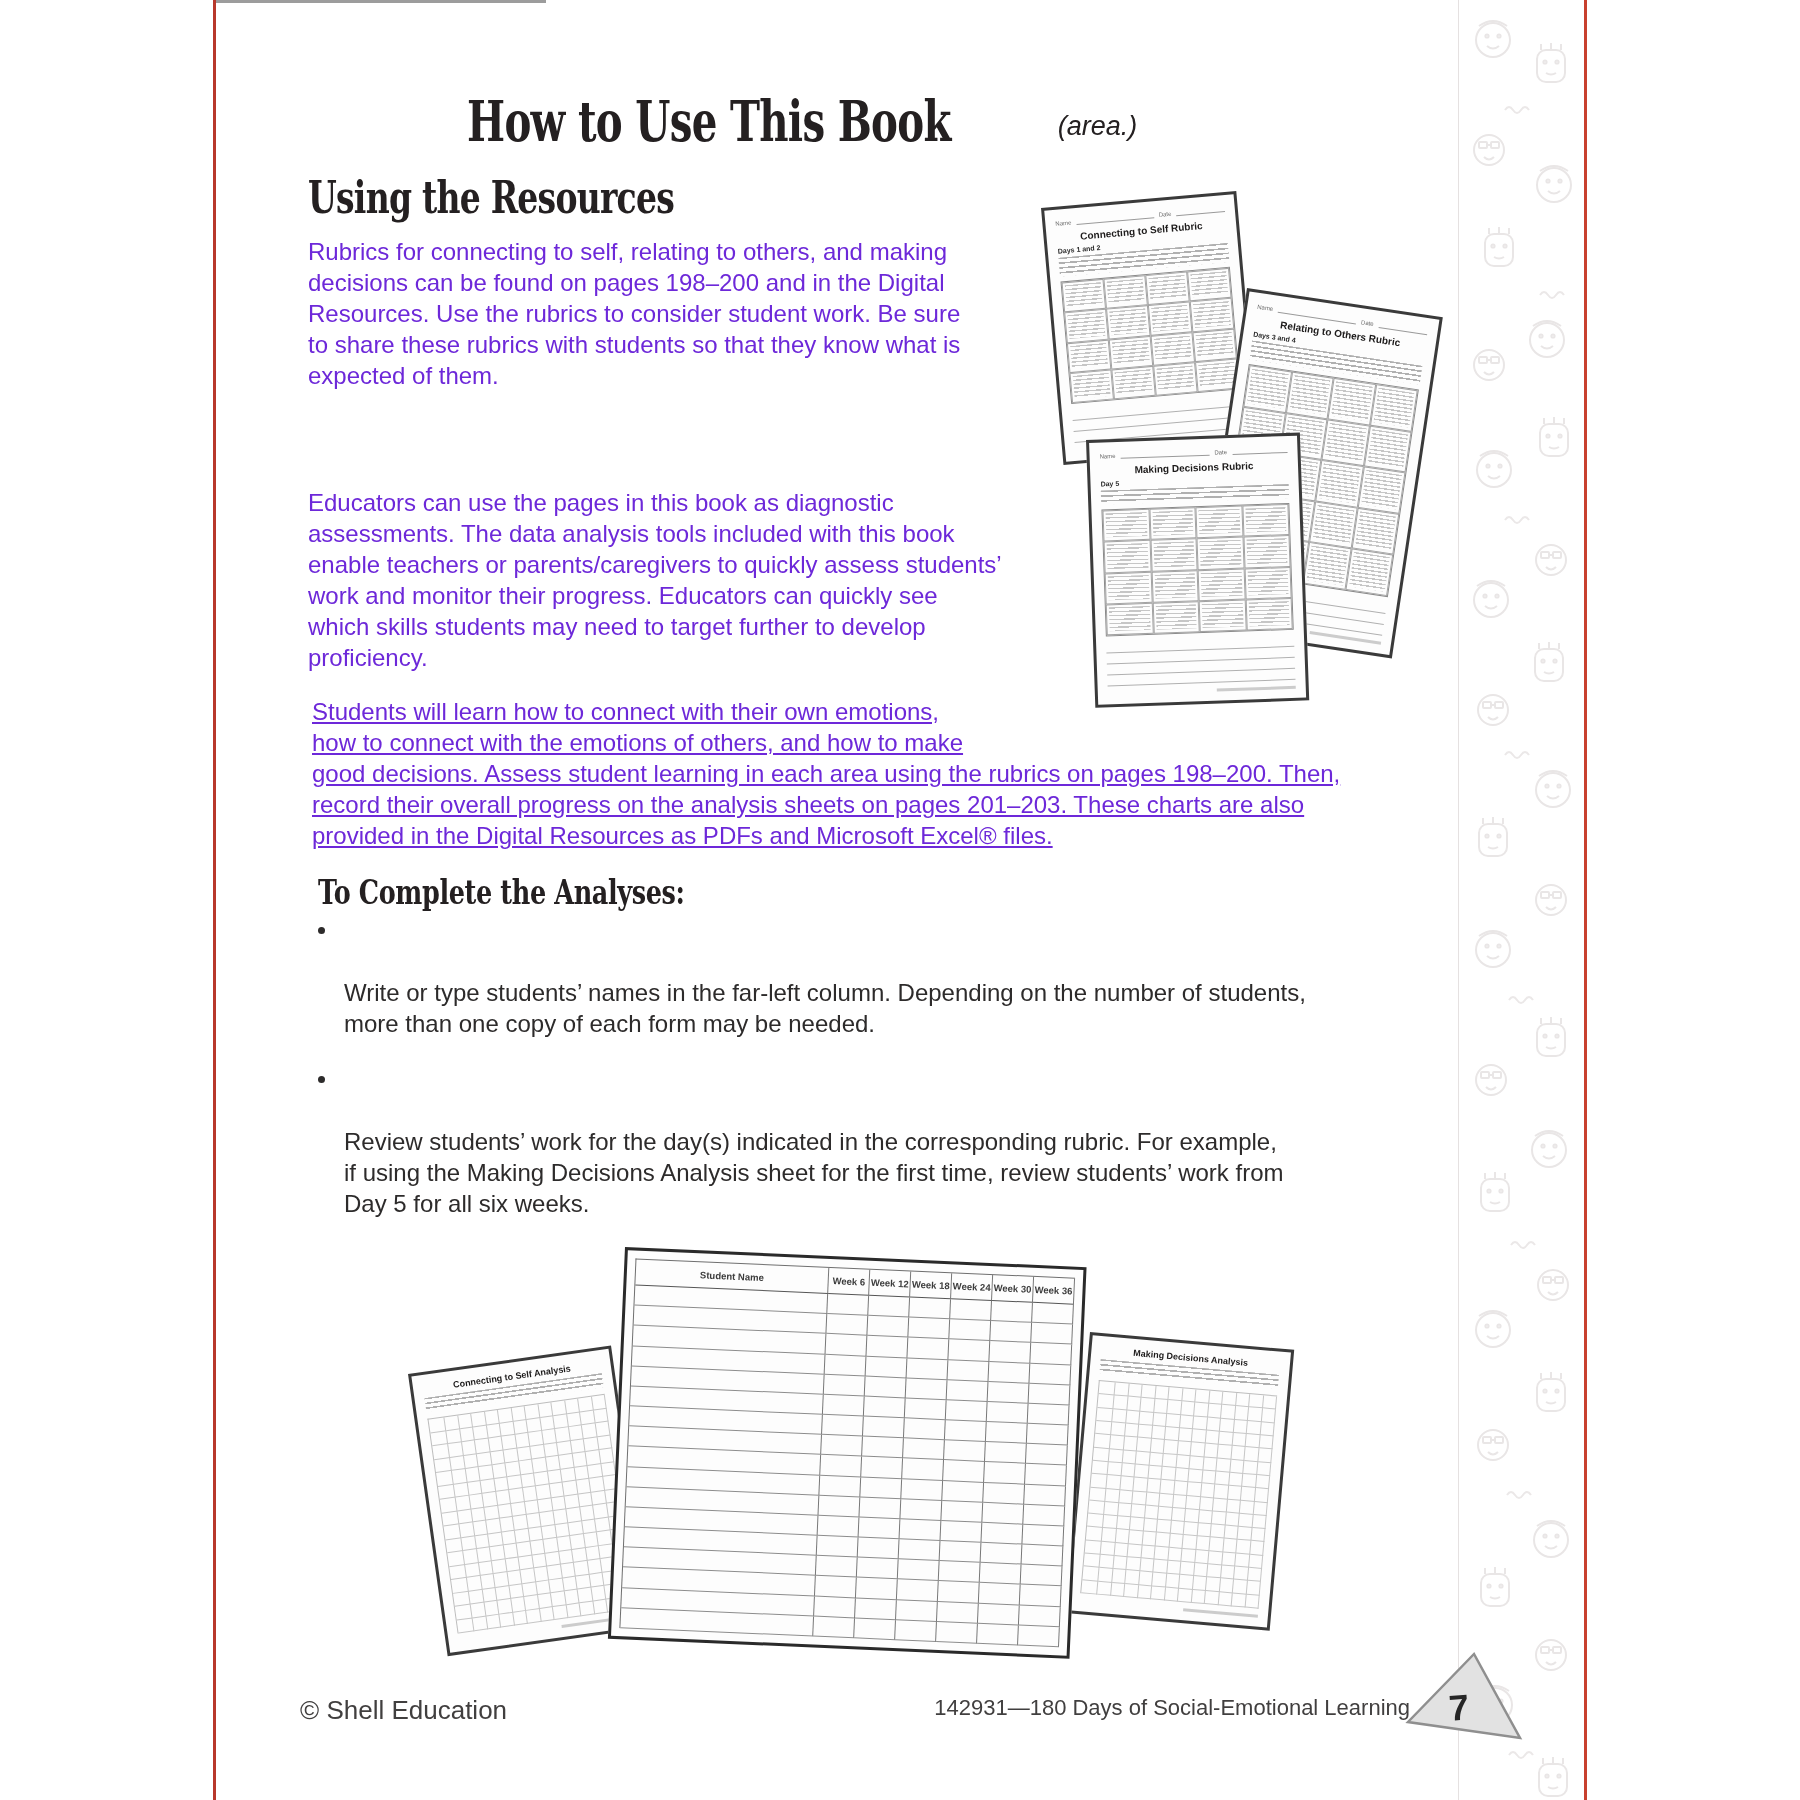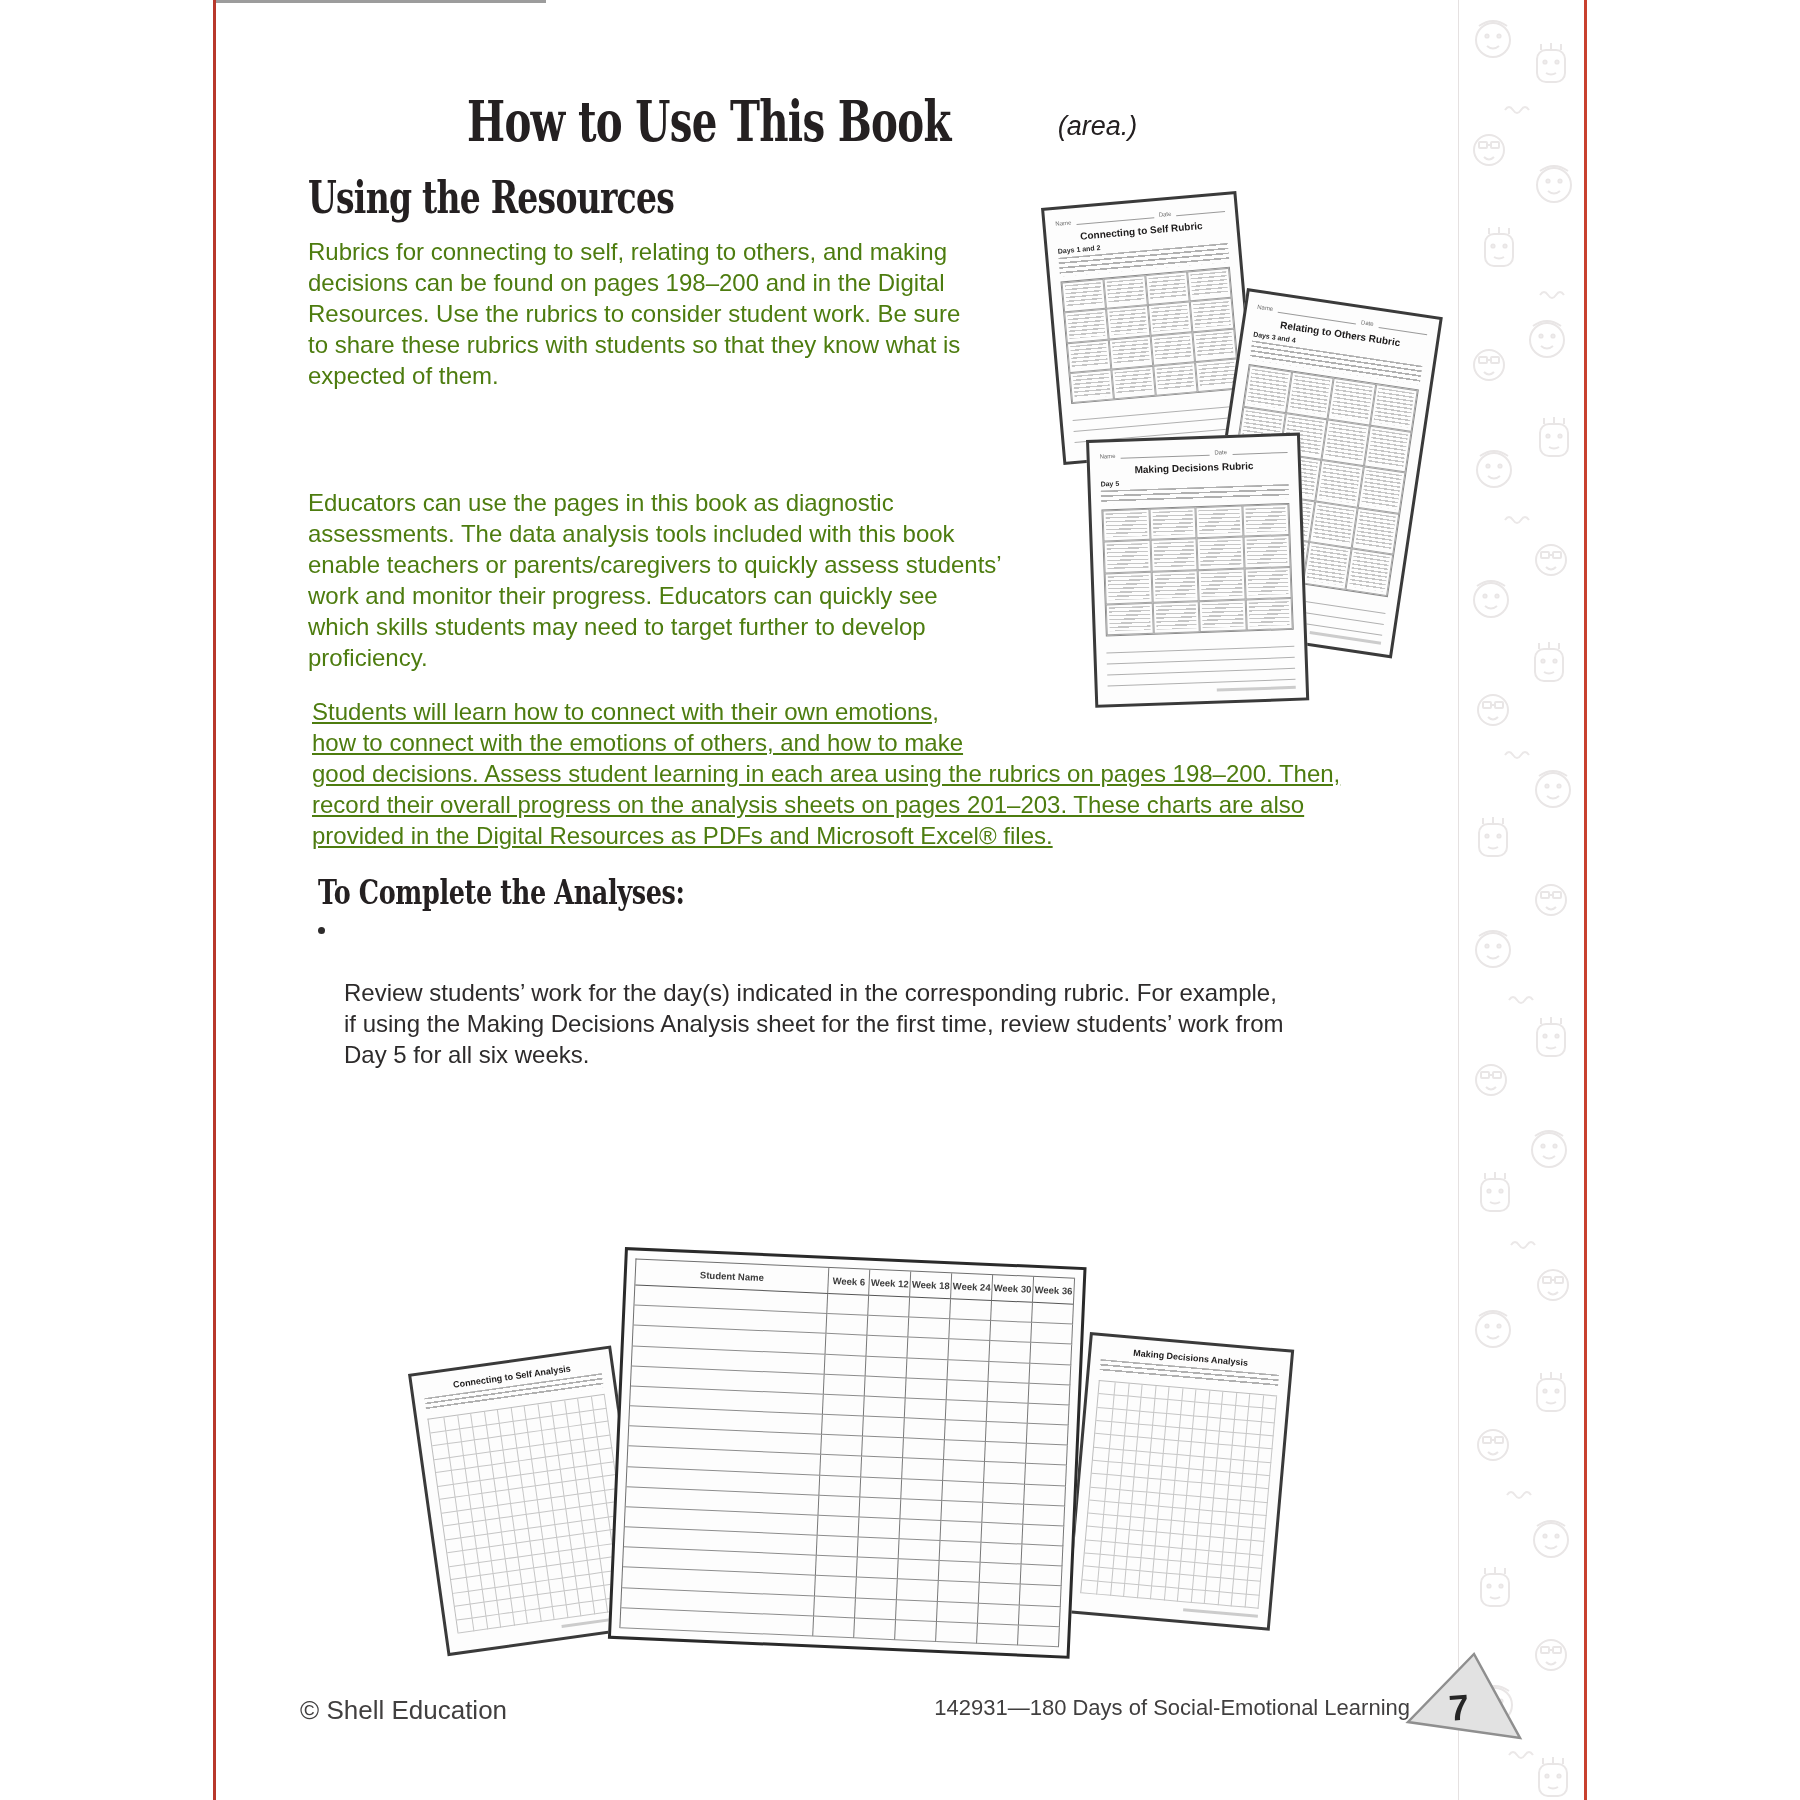--- a/index.html
+++ b/index.html
@@ -16,21 +16,21 @@
   
   .slab{font-family:"DejaVu Serif", serif;font-weight:bold;color:#242021;}
   h1.title{position:absolute;left:310px;top:88px;width:890px;margin:0;text-align:center;white-space:nowrap;}
   h1.title .t-main{display:inline-block;font-size:56px;letter-spacing:-1px;transform:scaleX(.72);transform-origin:center;}
   h1.title .t-cont{display:inline-block;font-family:"Liberation Sans",sans-serif;font-weight:normal;font-style:italic;font-size:27px;color:#242021;margin-left:2px;vertical-align:6px;}
   h2.sec{position:absolute;margin:0;font-size:44px;letter-spacing:-1px;}
   h2.sec > span{display:inline-block;transform:scaleX(.75);transform-origin:left center;white-space:nowrap;}
   h3.sec{position:absolute;margin:10px;font-size:34px;letter-spacing:-.5px;}
   h3.sec > span{display:inline-block;transform:scaleX(.75);transform-origin:left center;white-space:nowrap;}
   
-  .para{position:absolute;margin:0;font-size:24px;line-height:31px;white-space:pre-line;color:#4d7c0f;}
+  .para{position:absolute;margin:0;font-size:24px;line-height:31px;white-space:pre-line;color:#6d28d9;}
   .bullets{position:absolute;left:316px;top:915px;width:1110px;}
   .bullet-item{position:relative;padding-left:28px;margin-bottom:25px;font-size:24px;line-height:31px;white-space:pre-line;}
   .b-dot{position:absolute;left:2px;top:12px;width:7px;height:7px;border-radius:50%;background:#2d2b2b;}
   
   .foot-left{position:absolute;left:300px;top:1695px;font-size:26px;color:#413f3f;}
   .foot-right{position:absolute;left:700px;top:1695px;width:710px;text-align:right;font-size:22px;color:#413f3f;}
   .pagenum-svg{position:absolute;left:1402px;top:1648px;z-index:6;}
   
   .sheet{position:absolute;background:#fdfdfd;border:3px solid #3a3a3a;box-sizing:border-box;
          display:flex;flex-direction:column;padding:9px 10px;transform-origin:top left;}
@@ -166,20 +166,25 @@
 record their overall progress on the analysis sheets on pages 201–203.  These charts are also
 provided in the Digital Resources as PDFs and Microsoft Excel® files.</p>
 
   <h3 class="sec slab" style="left:308px;top:862px;">
     <span>To Complete the Analyses:</span>
   </h3>
 
   <div class="bullets">
     <div class="bullet-item">
       <span class="b-dot"></span>
+      <span>Write or type students’ names in the far-left column.  Depending on the number of students,
+more than one copy of each form may be needed.</span>
+    </div>
+    <div class="bullet-item">
+      <span class="b-dot"></span>
       <span>Review students’ work for the day(s) indicated in the corresponding rubric.  For example,
 if using the Making Decisions Analysis sheet for the first time, review students’ work from
 Day 5 for all six weeks.</span>
     </div>
   </div>
 
   <div class="sheet rub1">
     <div class="nd">
       <span>Name</span>
         <span class="ln big"></span>

